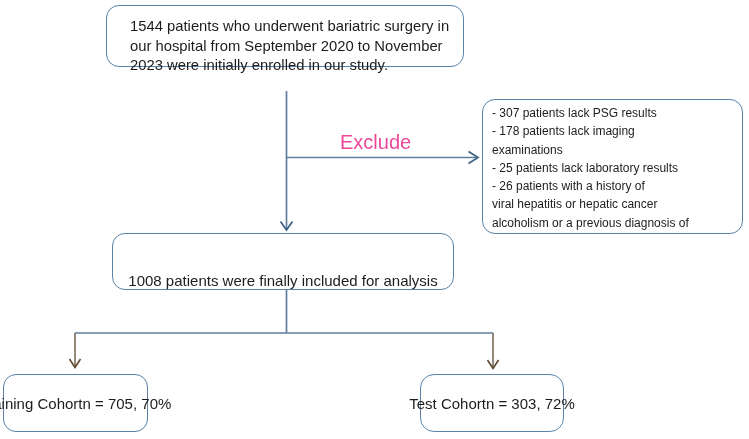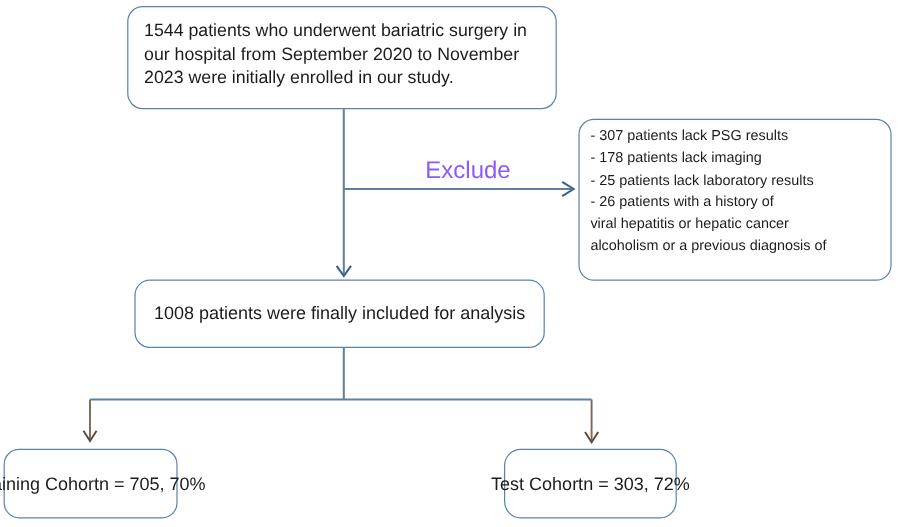--- a/index.html
+++ b/index.html
@@ -24,35 +24,35 @@
     height: 439px;
   }
   .node {
     position: absolute;
     box-sizing: border-box;
     border: 1.6px solid #5b82a8;
     border-radius: 13px;
     background: #ffffff;
   }
   .node-enrolled {
-    left: 106px; top: 5px; width: 358px; height: 86px;
-    padding: 11px 10px 0 13px;
+    left: 106px; top: 5px; width: 358px; height: 62px;
+    padding: 11px 10px 0 23px;
     font-size: 14.8px;
     line-height: 19.5px;
   }
   .node-excluded {
     left: 482px; top: 99px; width: 261px; height: 135px;
     padding: 4px 4px 0 9px;
     font-size: 12px;
     line-height: 18.3px;
   }
   .node-included {
     left: 112px; top: 233px; width: 342px; height: 57px;
     display: flex;
-    align-items: center;
+    align-items: flex-end;
     justify-content: center;
     font-size: 15px;
   }
   .node-training {
     left: 3px; top: 374px; width: 145px; height: 58px;
   }
   .node-test {
     left: 420px; top: 374px; width: 144px; height: 58px; border-radius: 14px;
   }
   .cohort {
@@ -63,23 +63,23 @@
     font-size: 15px;
     line-height: 21px;
     text-align: center;
   }
   .txtline {
     white-space: nowrap;
   }
   .exclude-label {
     position: absolute;
     left: 340px; top: 131px; width: 100px;
-    text-align: center;
+    text-align: left;
     font-size: 20px;
-    color: #8b5cf6;
+    color: #ec4899;
   }
 </style>
 </head>
 <body>
 
 <div class="figure">
 
   <svg class="connectors" viewBox="0 0 749 439" xmlns="http://www.w3.org/2000/svg">
 
     <line x1="286.5" y1="91" x2="286.5" y2="229" stroke="#5f7f9e" stroke-width="1.7"></line>
@@ -103,20 +103,21 @@
     <div class="txtline">1544 patients who underwent bariatric surgery in</div>
     <div class="txtline">our hospital from September 2020 to November</div>
     <div class="txtline">2023 were initially enrolled in our study.</div>
   </div>
 
   <div class="exclude-label">Exclude</div>
 
   <div class="node node-excluded">
     <div class="txtline">- 307 patients lack PSG results</div>
     <div class="txtline">- 178 patients lack imaging</div>
+    <div class="txtline">examinations</div>
     <div class="txtline">- 25 patients lack laboratory results</div>
     <div class="txtline">- 26 patients with a history of</div>
     <div class="txtline">viral hepatitis or hepatic cancer</div>
     <div class="txtline">alcoholism or a previous diagnosis of</div>
   </div>
 
   <div class="node node-included">
     <div class="txtline">1008 patients were finally included for analysis</div>
   </div>
 

